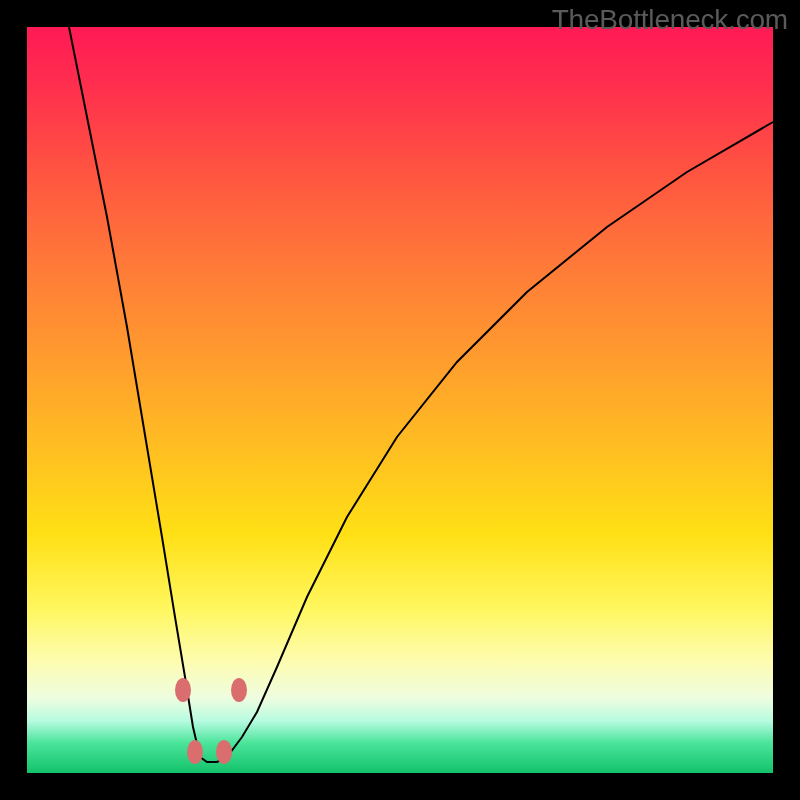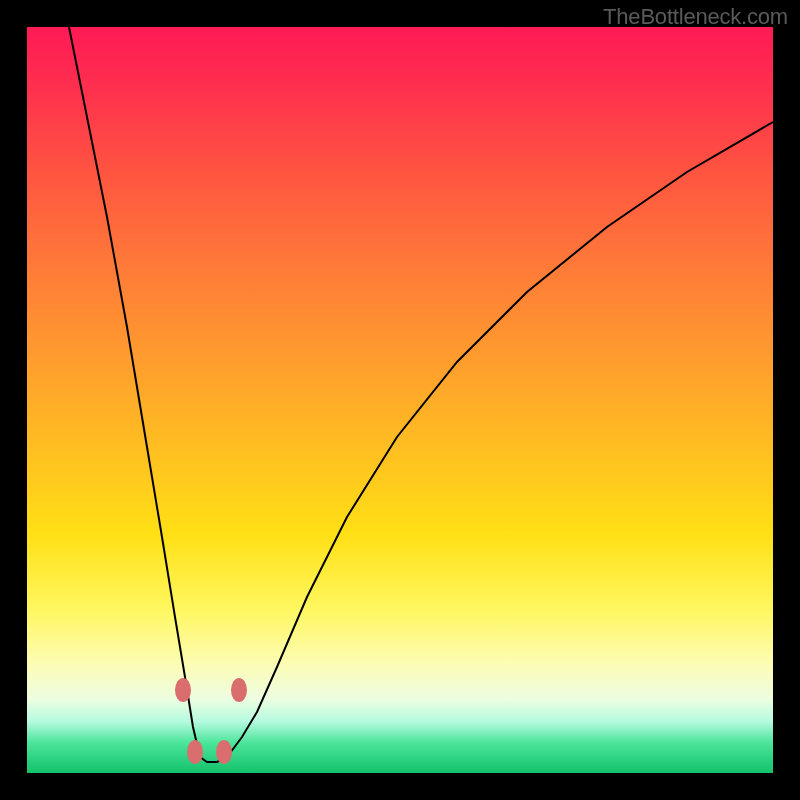--- a/index.html
+++ b/index.html
@@ -31,21 +31,21 @@
       #b7fbe0 93%,
       #4ae49a 96%,
       #13c26a 100%
     );
   }
   .watermark {
     position: absolute;
     top: 4px;
     right: 12px;
     color: #5a5a5a;
-    font-size: 22px;
+    font-size: 28px;
     font-weight: 500;
     letter-spacing: -0.2px;
     z-index: 50;
     user-select: none;
   }
   svg.curve {
     position: absolute;
     left: 0; top: 0;
     width: 746px;
     height: 746px;

